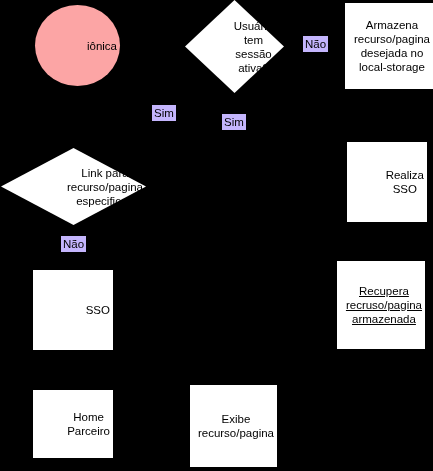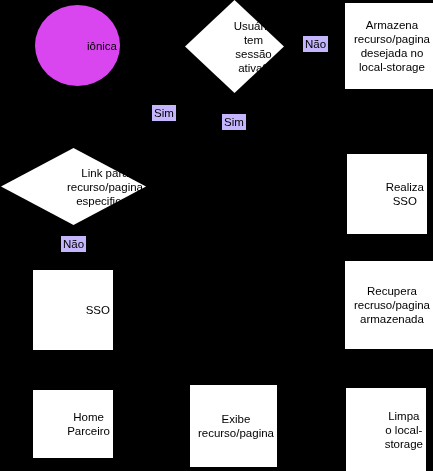--- a/index.html
+++ b/index.html
@@ -34,21 +34,21 @@
     padding: 0 3px;
   }
 
   
   .rect {
     background: #ffffff;
   }
 
   
   .circle {
-    background: #d946ef;
+    background: #fca5a5;
     border-radius: 50%;
   }
 
   
   .diamond {
     background: transparent;
   }
   .diamond .dia-shape {
     position: absolute;
     left: 0; top: 0;
@@ -95,49 +95,45 @@
 local-storage</span>
   </div>
 
   <div class="node diamond" style="left:1px; top:148px; width:145px; height:77px;">
     <div class="dia-shape"></div>
     <span class="label">Link para
 recurso/pagina
 especifica?</span>
   </div>
 
-  <div class="node rect" style="left:347px; top:142px; width:80px; height:80px;margin-top:12px;">
+  <div class="node rect" style="left:347px; top:142px; width:80px; height:80px;">
     <span class="label">Realiza
 SSO</span>
   </div>
 
   <div class="node rect" style="left:33px; top:270px; width:80px; height:80px;">
     <span class="label">SSO</span>
   </div>
 
-  <div class="node rect" style="left:345px; top:261px; width:88px; height:88px;">
+  <div class="node rect" style="left:337px; top:261px; width:88px; height:88px;text-decoration:underline;">
     <span class="label">Recupera
 recruso/pagina
 armazenada</span>
   </div>
 
   <div class="node rect" style="left:33px; top:390px; width:80px; height:68px;">
     <span class="label">Home
 Parceiro</span>
   </div>
 
   <div class="node rect" style="left:190px; top:385px; width:87px; height:82px;">
     <span class="label">Exibe
 recurso/pagina</span>
   </div>
 
-  <div class="node rect" style="left:346px; top:388px; width:80px; height:83px;">
-    <span class="label">Limpa o local-
-storage</span>
-  </div>
 
   <div class="edge-label" style="left:303px; top:36px;">Não</div>
 
   <div class="edge-label" style="left:152px; top:105px;">Sim</div>
 
   <div class="edge-label" style="left:222px; top:114px;">Sim</div>
 
   <div class="edge-label" style="left:61px; top:236px;">Não</div>
 
 </div>

